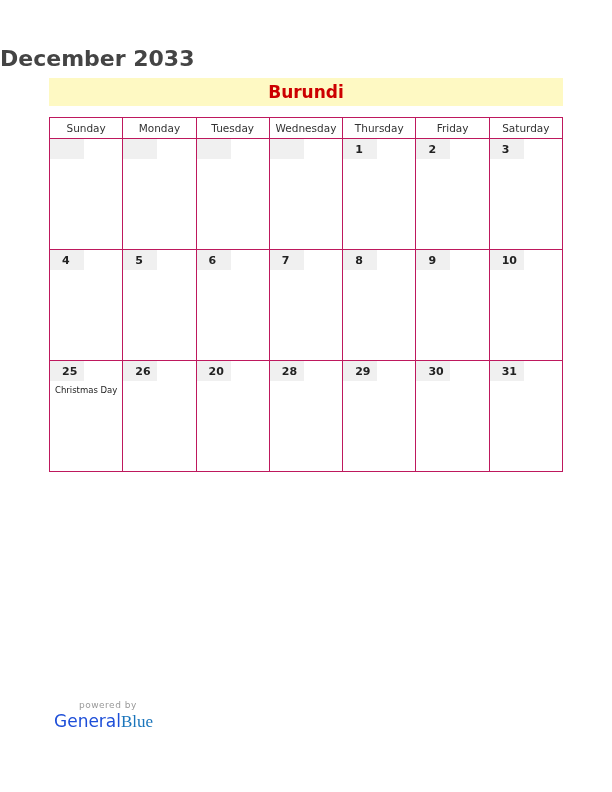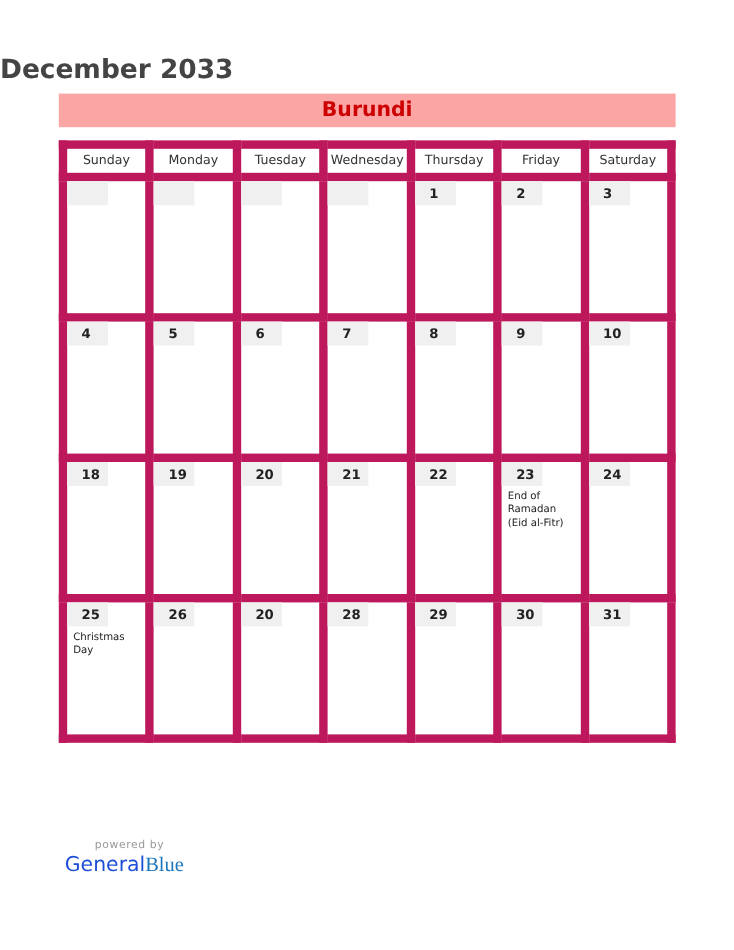--- a/index.html
+++ b/index.html
@@ -1,21 +1,21 @@
 <!DOCTYPE html>
 <html><head>
 <meta charset="utf-8">
 <style>
   html, body { margin:0; padding:0; background:#ffffff; }
   body { width:612px; height:792px; position:relative; font-family:"DejaVu Sans", sans-serif; overflow:hidden; }
   .title { position:absolute; left:0; top:46px; width:612px; font-size:22px; font-weight:bold; color:#444444; }
-  .country-bar { position:absolute; left:49px; top:78px; width:514px; height:28px; background:#fca5a5; }
+  .country-bar { position:absolute; left:49px; top:78px; width:514px; height:28px; background:#fef9c3; }
   .country { width:100%; text-align:center; line-height:28px; font-size:17px; font-weight:bold; color:#cc0000; }
   .cal { position:absolute; left:49px; top:117px; width:514px; border-collapse:collapse; table-layout:fixed; }
-  .cal th, .cal td { border:7px solid #be185d; padding:0;margin-left:12px; }
+  .cal th, .cal td { border:1px solid #be185d; padding:0;margin-left:12px; }
   .cal th { height:20px; font-weight:normal; font-size:10.5px; color:#333; text-align:center; vertical-align:middle; }
   .cal td { height:110px; vertical-align:top; position:relative; }
   .daynum { display:block; width:34px; height:20px; background:#f0f0f0; font-size:11px; font-weight:bold; color:#222; line-height:21px; padding-left:0; text-indent:12px; }
   .empty { display:block; width:34px; height:20px; background:#f0f0f0; }
   .holiday { font-size:8.5px; color:#222; line-height:11px; padding:4px 4px 0 5px; }
   .powered { position:absolute; left:57px; top:700px; font-size:9px; color:#999; letter-spacing:0.5px;margin-left:22px; }
   .brand { position:absolute; left:54px; top:711px; font-size:17px; }
   .brand .g { color:#1d4ed8; }
   .brand .b { color:#1a75bb;font-family:Liberation Serif, serif; }
 </style>
@@ -81,44 +81,20 @@
         </td>
         <td>
           <span class="daynum">9</span>
         </td>
         <td>
           <span class="daynum">10</span>
         </td>
       </tr>
       <tr>
         <td>
-          <span class="daynum">18</span>
-        </td>
-        <td>
-          <span class="daynum">19</span>
-        </td>
-        <td>
-          <span class="daynum">20</span>
-        </td>
-        <td>
-          <span class="daynum">21</span>
-        </td>
-        <td>
-          <span class="daynum">22</span>
-        </td>
-        <td>
-          <span class="daynum">23</span>
-          <div class="holiday">End of Ramadan (Eid al-Fitr)</div>
-        </td>
-        <td>
-          <span class="daynum">24</span>
-        </td>
-      </tr>
-      <tr>
-        <td>
           <span class="daynum">25</span>
           <div class="holiday">Christmas Day</div>
         </td>
         <td>
           <span class="daynum">26</span>
         </td>
         <td>
           <span class="daynum">20</span>
         </td>
         <td>

